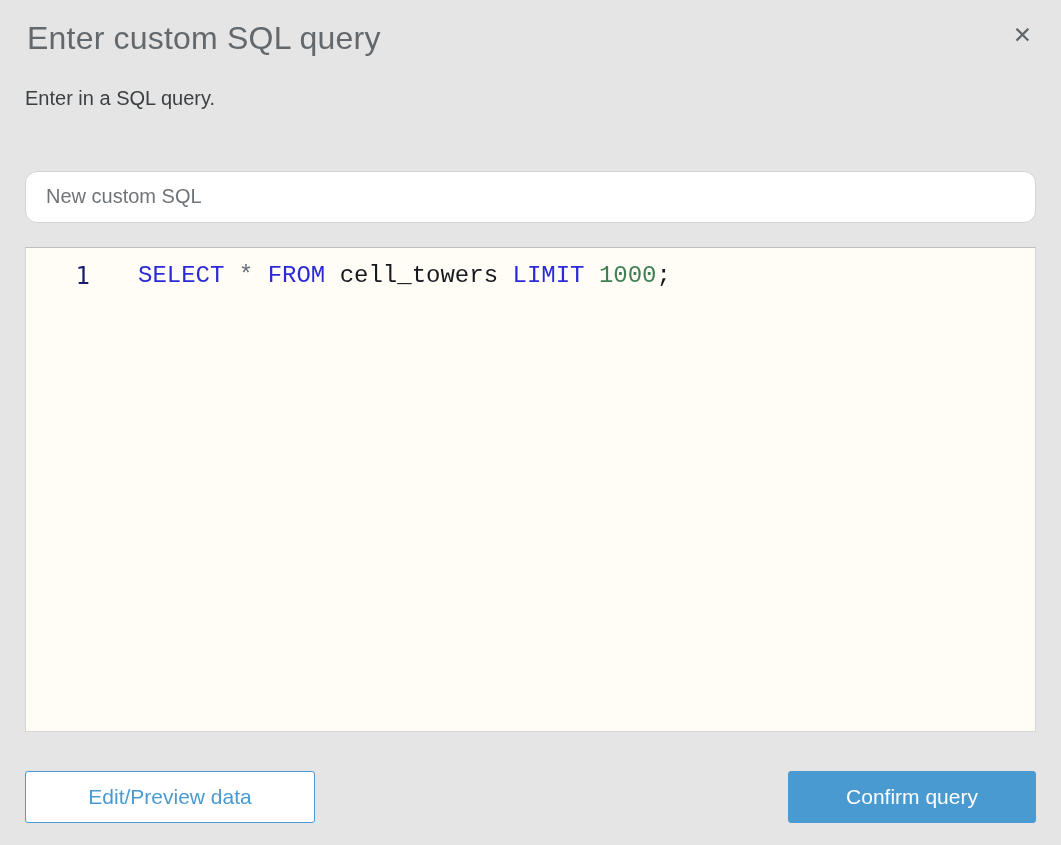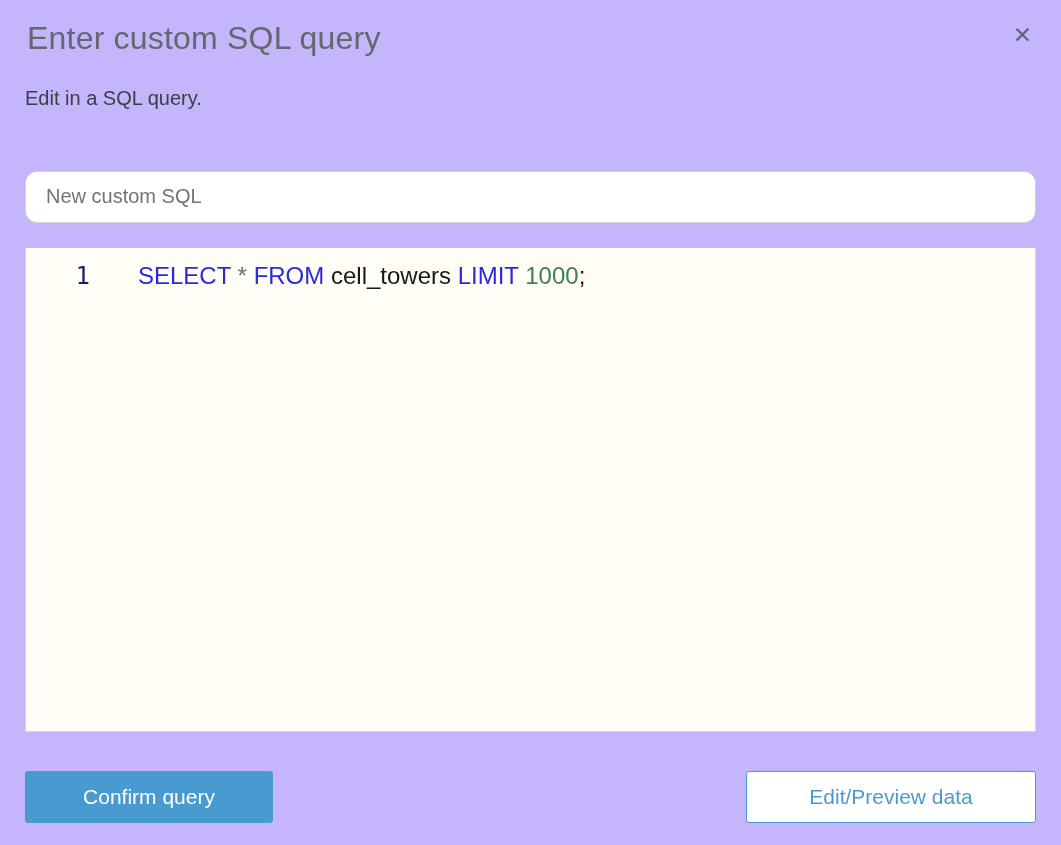--- a/index.html
+++ b/index.html
@@ -9,21 +9,21 @@
     background: #ffffff;
     width: 1061px;
     height: 845px;
     font-family: "Liberation Sans", sans-serif;
     overflow: hidden;
   }
   .dialog {
     width: 1061px;
     height: 845px;
     padding: 16px 25px 4px 25px;
-    background: #c4b5fd;
+    background: #e5e5e5;
   }
   .dialog-header {
     display: flex;
     justify-content: space-between;
     align-items: flex-start;
   }
   .dialog-title {
     margin: 4px 0 0 2px;
     font-size: 32px;
     font-weight: 400;
@@ -82,21 +82,21 @@
     text-align: right;
     font-family: "DejaVu Sans Mono", monospace;
     font-size: 24px;
     line-height: 30px;
     color: #1c1c6e;
     user-select: none;
   }
   .code-line {
     padding-left: 48px;
     white-space: pre;
-    font-family: Liberation Sans, sans-serif;
+    font-family: Liberation Mono, monospace;
     font-size: 24px;
     line-height: 30px;
     color: #16191f;
   }
   .tok-keyword     { color: #2a2ad9; }
   .tok-operator    { color: #636e7e; }
   .tok-identifier  { color: #16191f; }
   .tok-number      { color: #3f7f56; }
   .tok-punctuation { color: #16191f; }
   .dialog-footer {
@@ -131,29 +131,29 @@
 
 <div class="dialog">
 
   <div class="dialog-header">
     <h1 class="dialog-title">Enter custom SQL query</h1>
     <button class="close-btn">
       <span>✕</span>
     </button>
   </div>
 
-  <p class="dialog-subtitle">Edit in a SQL query.</p>
+  <p class="dialog-subtitle">Enter in a SQL query.</p>
 
   <input class="query-name-input" type="text" value="New custom SQL" style="">
 
   <div class="sql-editor">
     <div class="code-row">
       <div class="gutter">1</div>
       <div class="code-line"><span class="tok-keyword">SELECT</span><span> </span><span class="tok-operator">*</span><span> </span><span class="tok-keyword">FROM</span><span class="tok-identifier"> cell_towers </span><span class="tok-keyword">LIMIT</span><span> </span><span class="tok-number">1000</span><span class="tok-punctuation">;</span></div>
     </div>
   </div>
 
   <div class="dialog-footer">
+    <button class="btn btn-secondary">Edit/Preview data</button>
     <button class="btn btn-primary">Confirm query</button>
-    <button class="btn btn-secondary">Edit/Preview data</button>
   </div>
 
 </div>
 
 </body></html>

